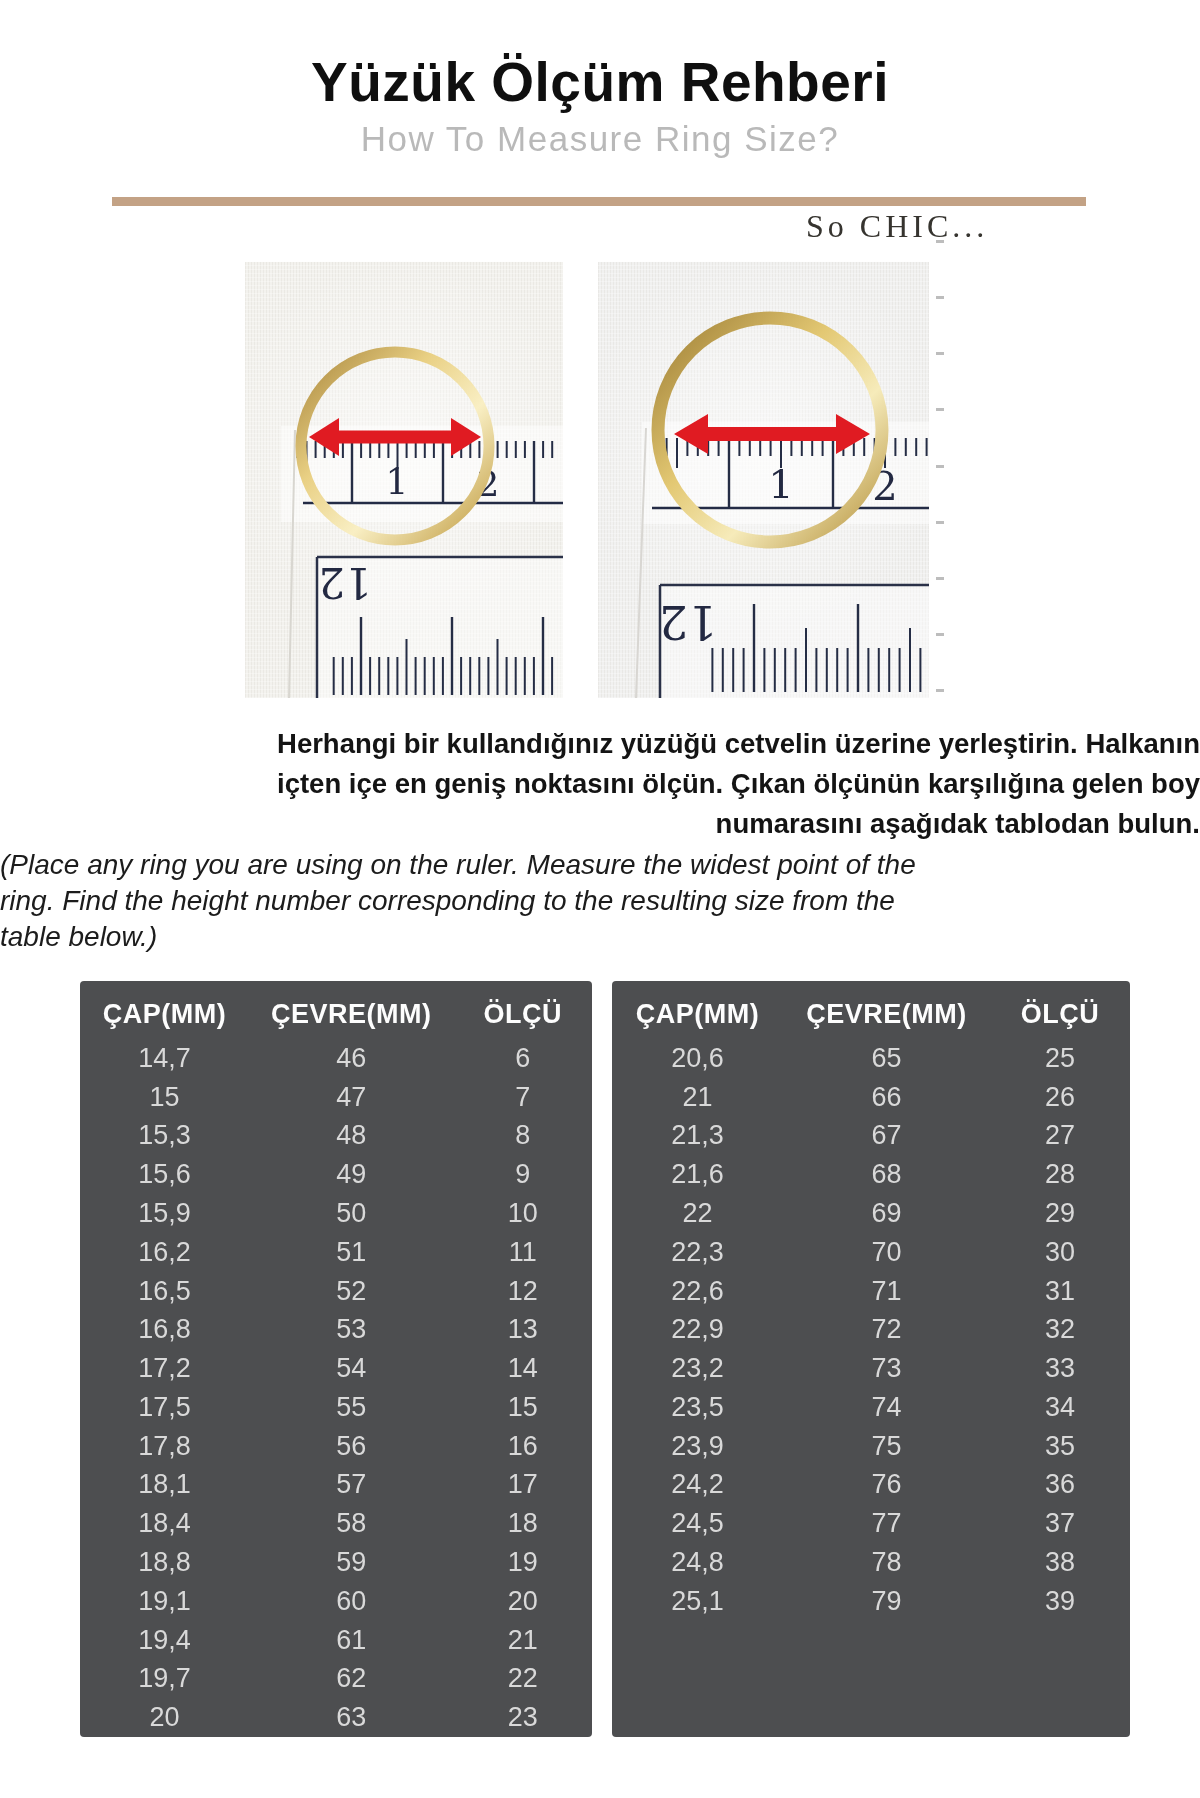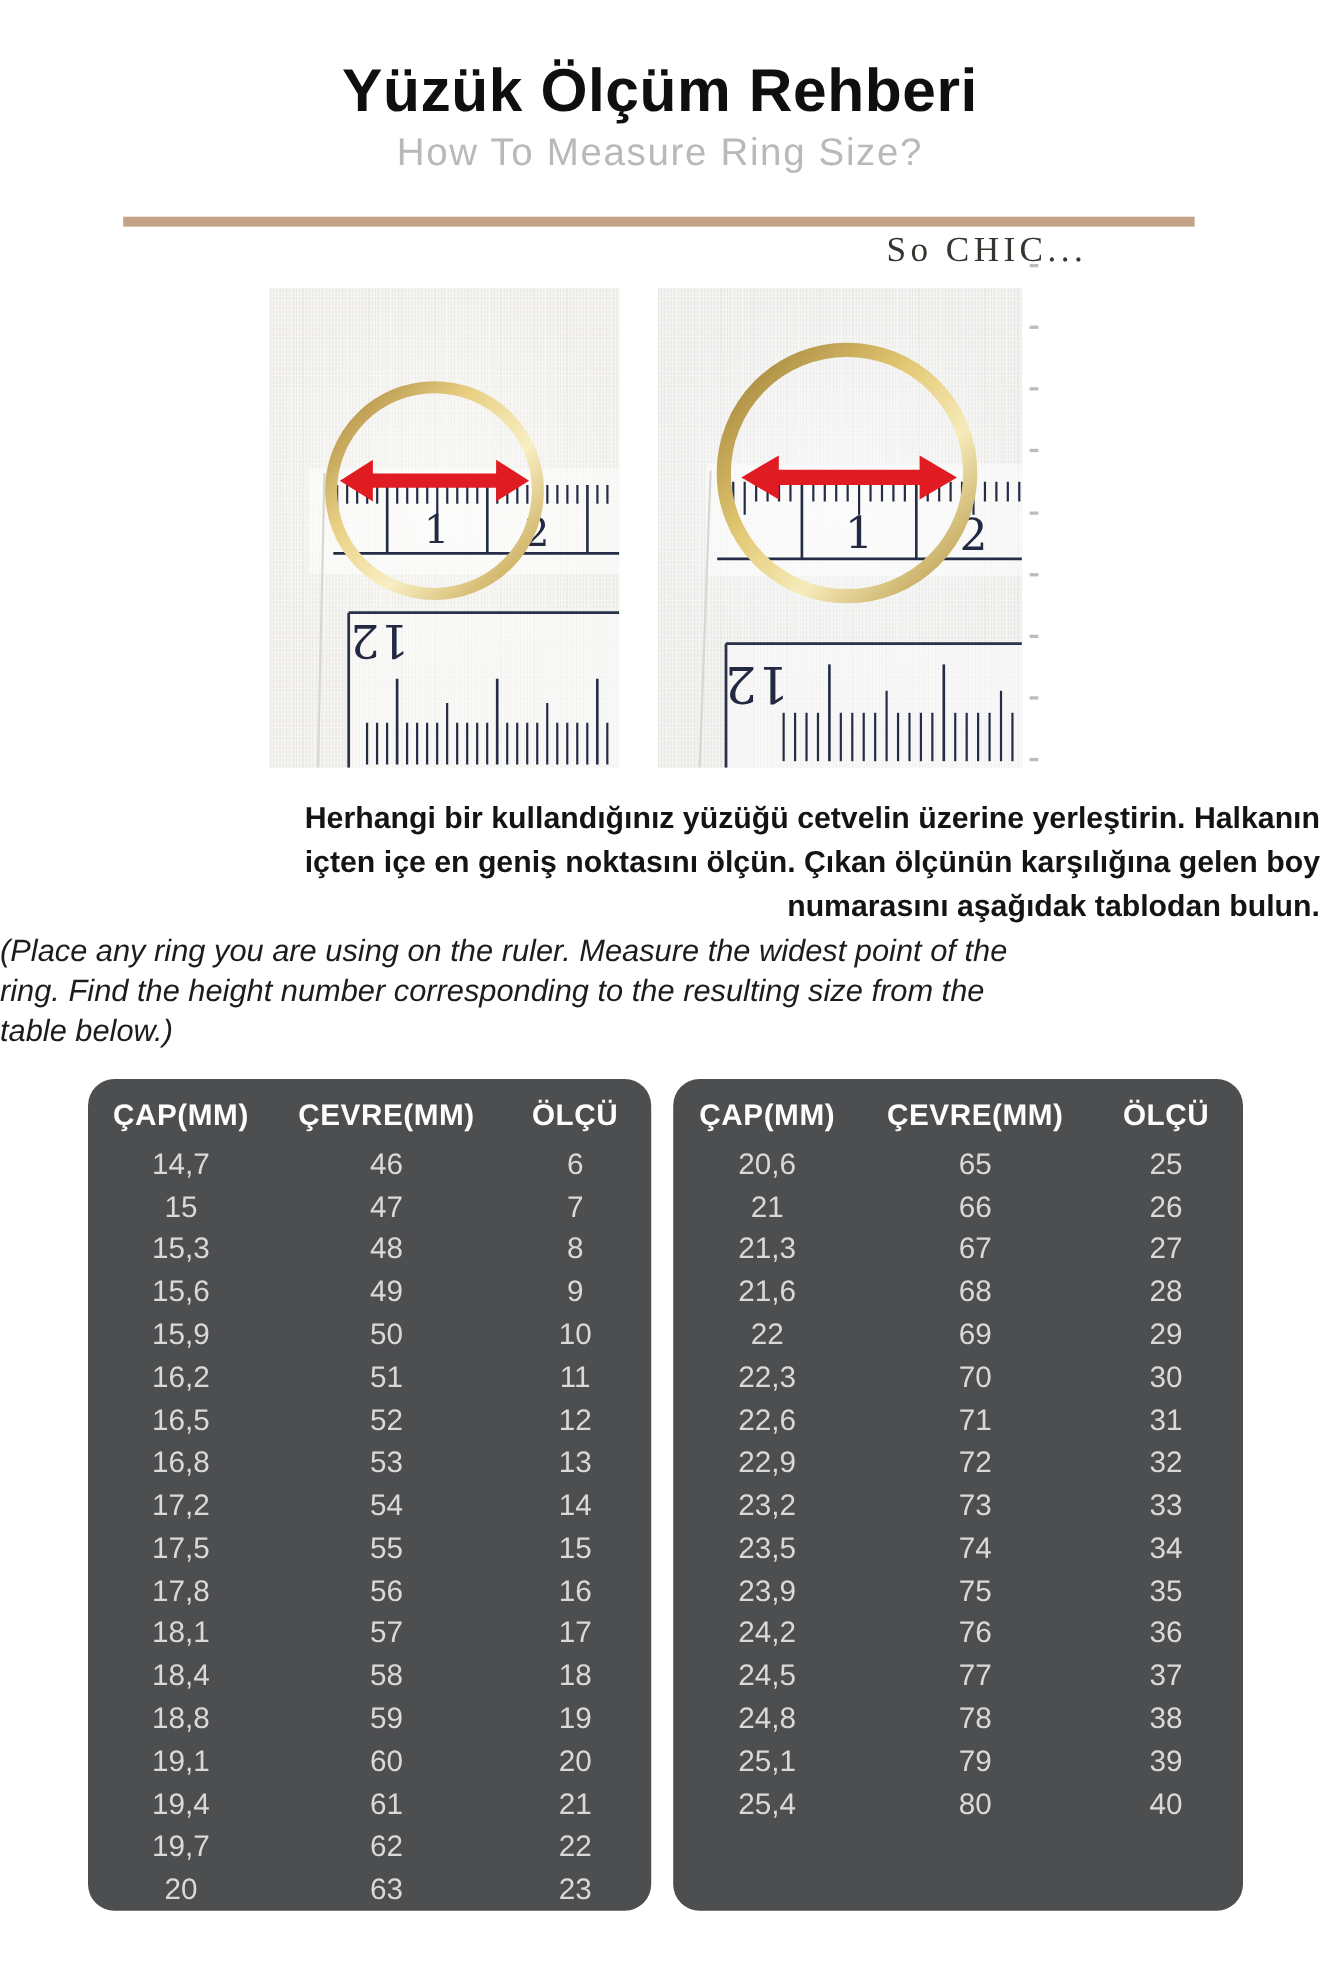--- a/index.html
+++ b/index.html
@@ -26,21 +26,21 @@
 
   .dash-col{position:absolute;left:936px;top:240px;height:452px;width:8px;
             display:flex;flex-direction:column;justify-content:space-between;}
   .dash{width:8px;height:3px;background:#bdbdbd;}
 
   .tr-block{position:absolute;top:724px;left:0;width:100%;text-align:right;
             font-size:27.5px;font-weight:700;color:#141414;line-height:40px;}
   .en-block{position:absolute;top:847px;left:0;width:100%;text-align:left;
             font-size:28px;font-style:italic;font-weight:400;color:#1c1c1c;line-height:36px;}
 
-  .size-table{position:absolute;top:981px;height:756px;background:#4d4e50;border-radius:24px;
+  .size-table{position:absolute;top:981px;height:756px;background:#4d4e50;border-radius:4px;
               color:#d9d9d9;display:flex;flex-direction:column;}
   .size-table.left{left:80px;width:512px;}
   .size-table.right{left:612px;width:518px;}
   .thead{flex:0 0 50px;display:grid;grid-template-columns:33% 40% 27%;align-items:center;
          padding-top:8px;font-weight:700;color:#fdfdfd;font-size:27px;}
   .thead span{text-align:center;letter-spacing:.5px;}
   .rows{flex:1;display:grid;grid-template-rows:repeat(18,1fr);}
   .trow{display:grid;grid-template-columns:33% 40% 27%;align-items:center;}
   .tcell{text-align:center;font-size:27px;color:#d9d9d9;}
 </style>
@@ -418,21 +418,16 @@
         <div class="trow">
           <span class="tcell">24,8</span>
           <span class="tcell">78</span>
           <span class="tcell">38</span>
         </div>
         <div class="trow">
           <span class="tcell">25,1</span>
           <span class="tcell">79</span>
           <span class="tcell">39</span>
         </div>
-        <div class="trow">
-          <span class="tcell">25,4</span>
-          <span class="tcell">80</span>
-          <span class="tcell">40</span>
-        </div>
       </div>
   </div>
 
 </div>
 
 </body></html>

